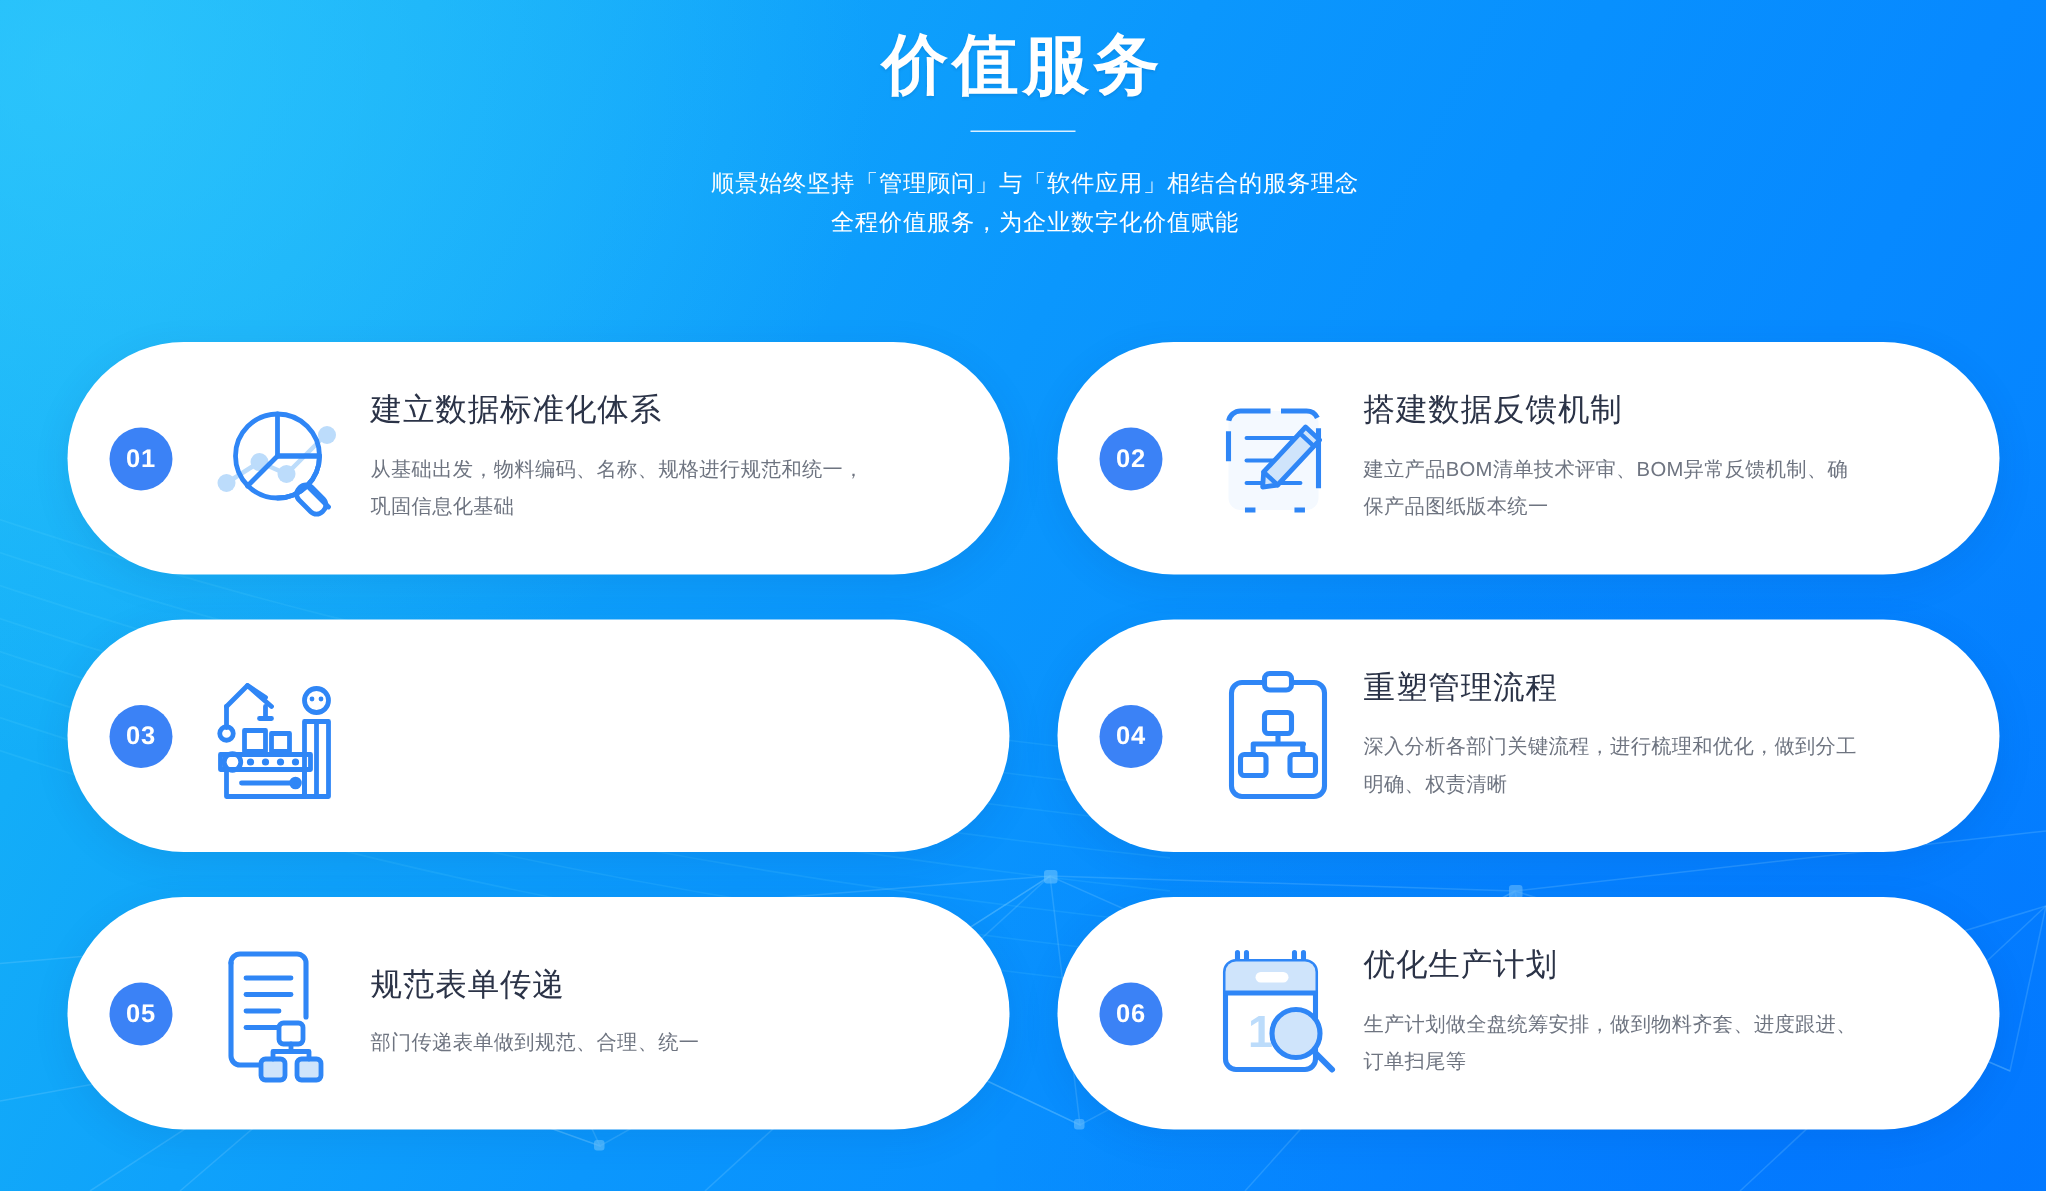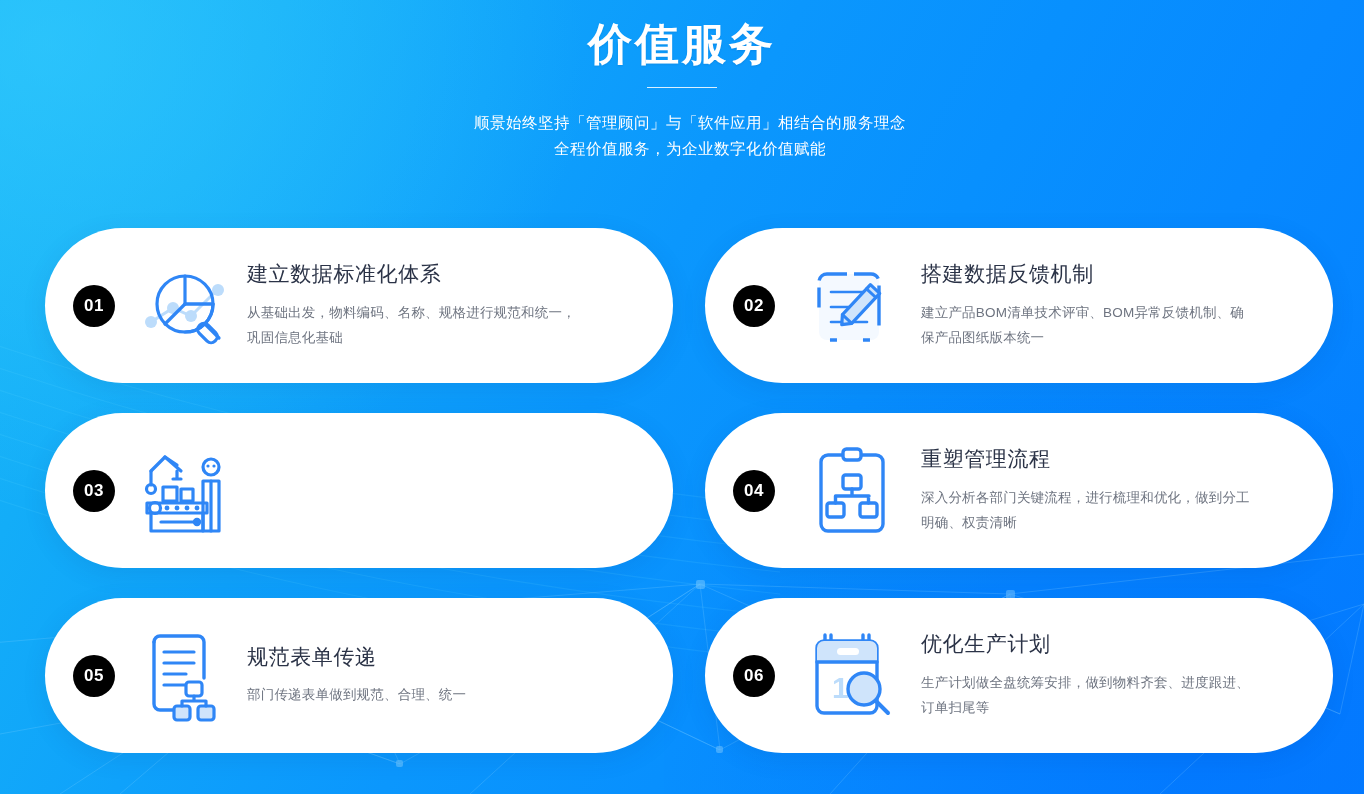--- a/index.html
+++ b/index.html
@@ -114,21 +114,21 @@
     align-items: center;
     box-shadow: 0 6px 24px rgba(0,52,120,.10);
   }
 
   .card-badge {
     flex: 0 0 auto;
     margin-left: 28px;
     width: 42px;
     height: 42px;
     border-radius: 50%;
-    background: #000000;
+    background: #3b82f6;
     color: #ffffff;
     font-size: 17px;
     font-weight: 700;
     letter-spacing: .5px;
     display: flex;
     align-items: center;
     justify-content: center;
   }
 
   .card-icon {
@@ -159,21 +159,21 @@
     margin-top: 13px;
     font-size: 13.5px;
     line-height: 25px;
     color: #6e7480;
     letter-spacing: .2px;
     max-width: 330px;
   }
 
   
   .card.col-right .card-icon { margin-left: 30px; }
-  .card.col-right .card-text { margin-left: 20px; }
+  .card.col-right .card-text { margin-left: 8px; }
 </style>
 </head>
 <body>
 
 <div class="bg-root">
   <div class="bg-glow-tl"></div>
   <div class="bg-glow-br"></div>
 
   <svg class="bg-waves" viewBox="0 0 900 620" preserveAspectRatio="none">
     <g fill="none" stroke="#6fe0ff" stroke-width="1.1" stroke-opacity=".30">

